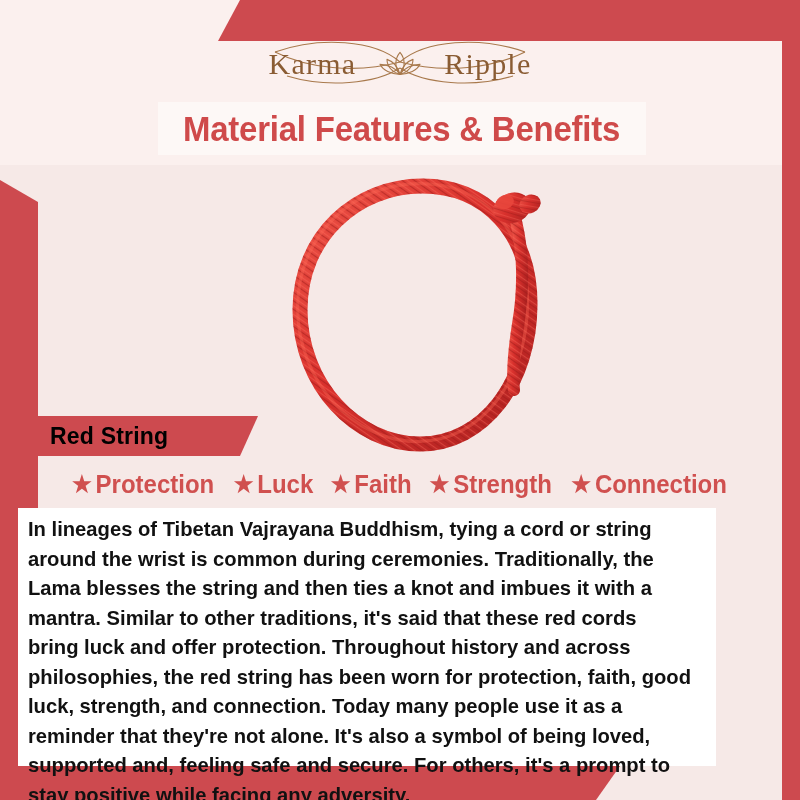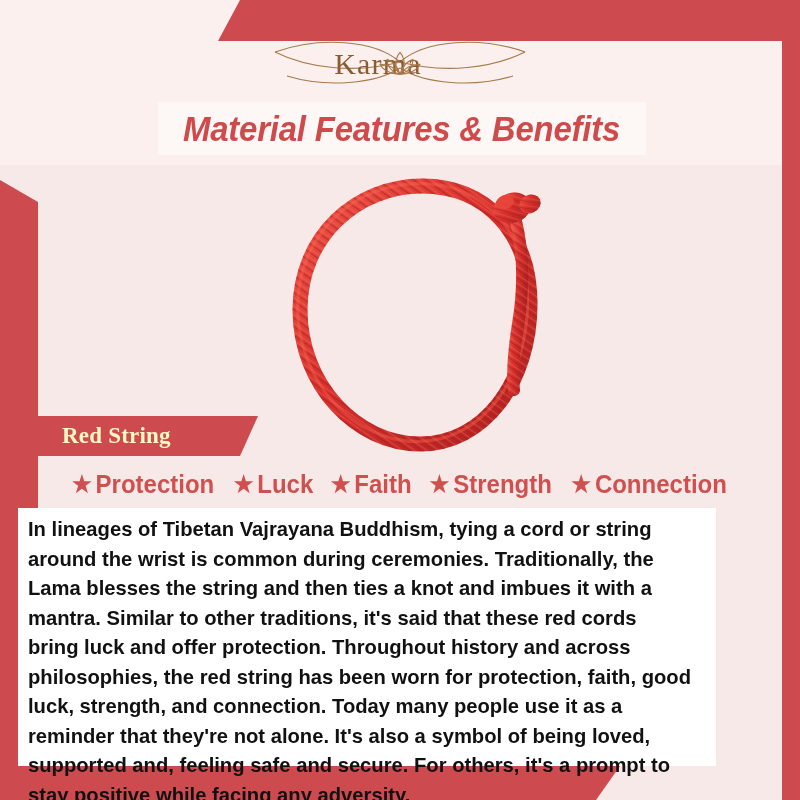--- a/index.html
+++ b/index.html
@@ -101,21 +101,20 @@
 
   
   .title-box {
     position:absolute;
     left:158px; top:102px;
     width:488px; height:53px;
     background:#fdf8f6;
     display:flex;
     align-items:center;
     justify-content:center;
-    font-style:italic;
   }
   .title-text {
     font-family:"Liberation Sans Narrow","Liberation Sans", sans-serif;
     font-weight:bold;
     font-size:35px;
     letter-spacing:-0.2px;
     color:#cf4a4a;
     transform:scaleX(0.94);
     white-space:nowrap;
   }
@@ -132,23 +131,23 @@
   .ribbon {
     position:absolute;
     left:14px; top:416px;
     width:244px; height:40px;
     background:#cd4a4f;
     clip-path:polygon(0 0, 244px 0, 226px 40px, 0 40px);
     display:flex;
     align-items:center;
   }
   .ribbon-text {
-    margin-left:48px;
-    color:#fef9c3;
-    font-family:Liberation Serif, serif;
+    margin-left:36px;
+    color:#000000;
+    font-family:Liberation Sans, sans-serif;
     font-weight:bold;
     font-size:23px;
     letter-spacing:0.2px;
     white-space:nowrap;
   }
 
   
   .features {
     position:absolute;
     left:18px; top:466px;
@@ -222,20 +221,21 @@
       <span class="brand-word left">Karma</span>
       <svg class="brand-lotus" viewBox="0 0 42 32">
         <g fill="none" stroke="#a8794c" stroke-width="1.1" stroke-linejoin="round">
           <path d="M21 5 C 16 11, 15 20, 21 27 C 27 20, 26 11, 21 5 Z"></path>
           <path d="M21 27 C 13 25, 8 19, 8 12 C 14 14, 19 20, 21 27 Z"></path>
           <path d="M21 27 C 29 25, 34 19, 34 12 C 28 14, 23 20, 21 27 Z"></path>
           <path d="M21 27 C 12 27, 4 23, 1 17 C 9 17, 17 21, 21 27 Z"></path>
           <path d="M21 27 C 30 27, 38 23, 41 17 C 33 17, 25 21, 21 27 Z"></path>
         </g>
       </svg>
+      <span class="brand-word right">Ripple</span>
     </div>
   </div>
 
   <div class="title-box">
     <span class="title-text">Material Features &amp; Benefits</span>
   </div>
 
   <div class="product">
     <svg viewBox="0 0 320 285">
       <defs>

